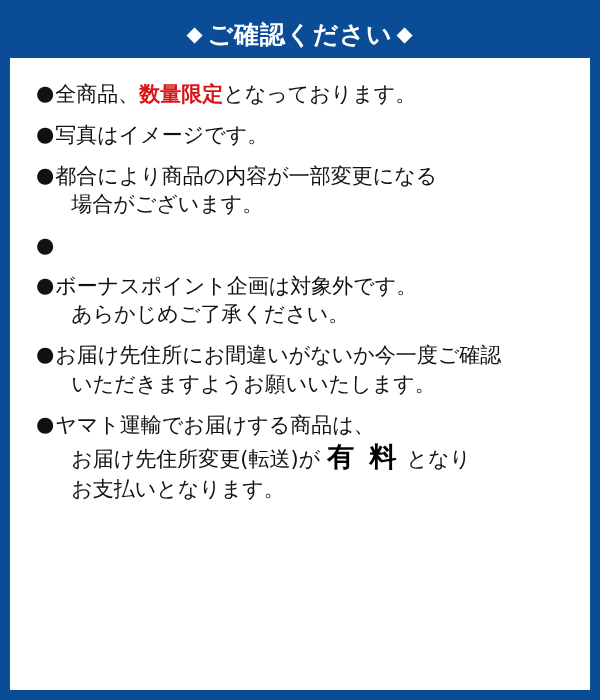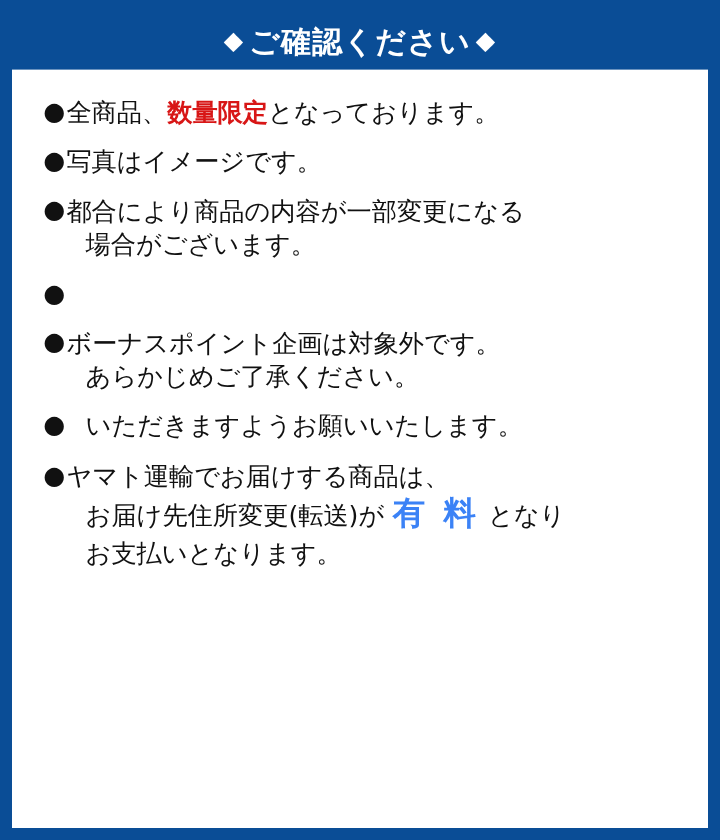--- a/index.html
+++ b/index.html
@@ -63,21 +63,21 @@
   }
   .indent {
     padding-left: 16px;
   }
   .hl-red {
     color: #d81616;
     font-weight: bold;
     text-align: right;
   }
   .big-red {
-    color: #3b82f6;
+    color: #000000;
     font-weight: bold;
     font-size: 27px;
     letter-spacing: 3px;
     padding: 0 7px;
   }
 </style>
 </head>
 <body>
 
 <div class="banner">
@@ -116,20 +116,21 @@
       <div class="item">
         <span class="bullet">●</span>
         <div class="lines">
           <div class="line"><span>ボーナスポイント企画は対象外です。</span></div>
           <div class="line indent"><span>あらかじめご了承ください。</span></div>
         </div>
       </div>
       <div class="item">
         <span class="bullet">●</span>
         <div class="lines">
+          <div class="line"><span>お届け先住所にお間違いがないか今一度ご確認</span></div>
           <div class="line indent"><span>いただきますようお願いいたします。</span></div>
         </div>
       </div>
       <div class="item">
         <span class="bullet">●</span>
         <div class="lines">
           <div class="line"><span>ヤマト運輸でお届けする商品は、</span></div>
           <div class="line indent"><span>お届け先住所変更(転送)が</span><span class="big-red">有 料</span><span>となり</span></div>
           <div class="line indent"><span>お支払いとなります。</span></div>
         </div>

